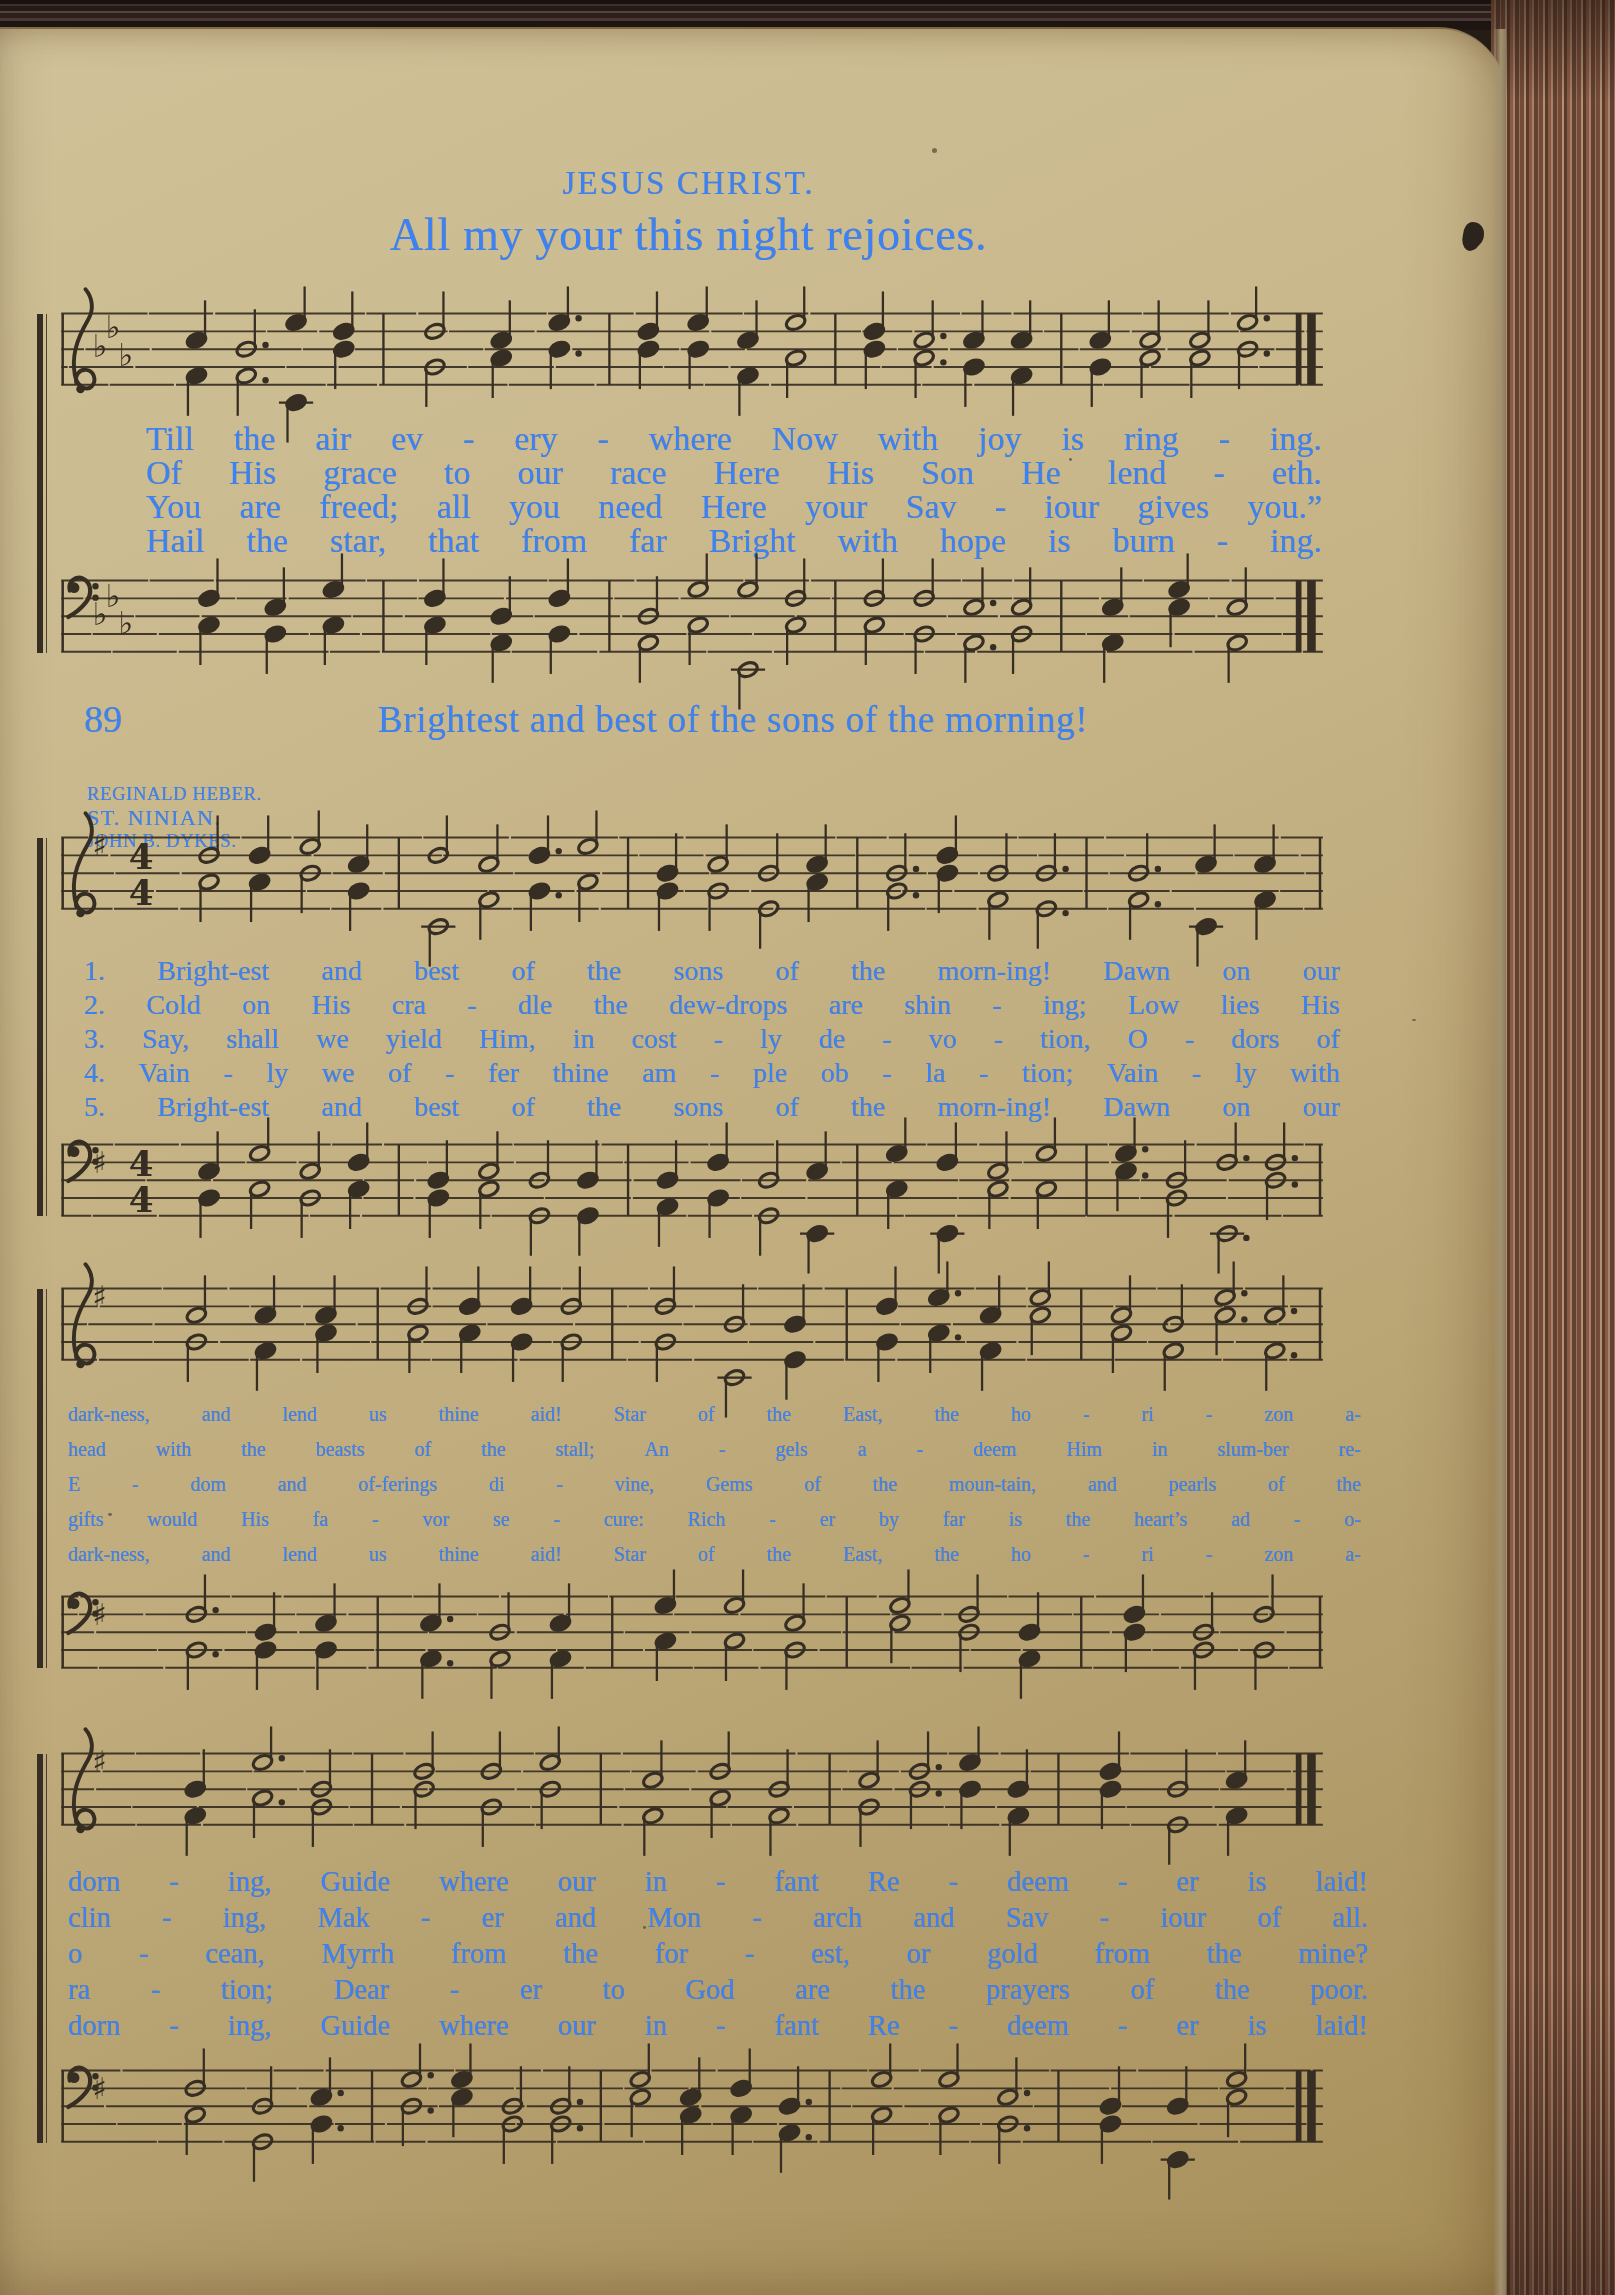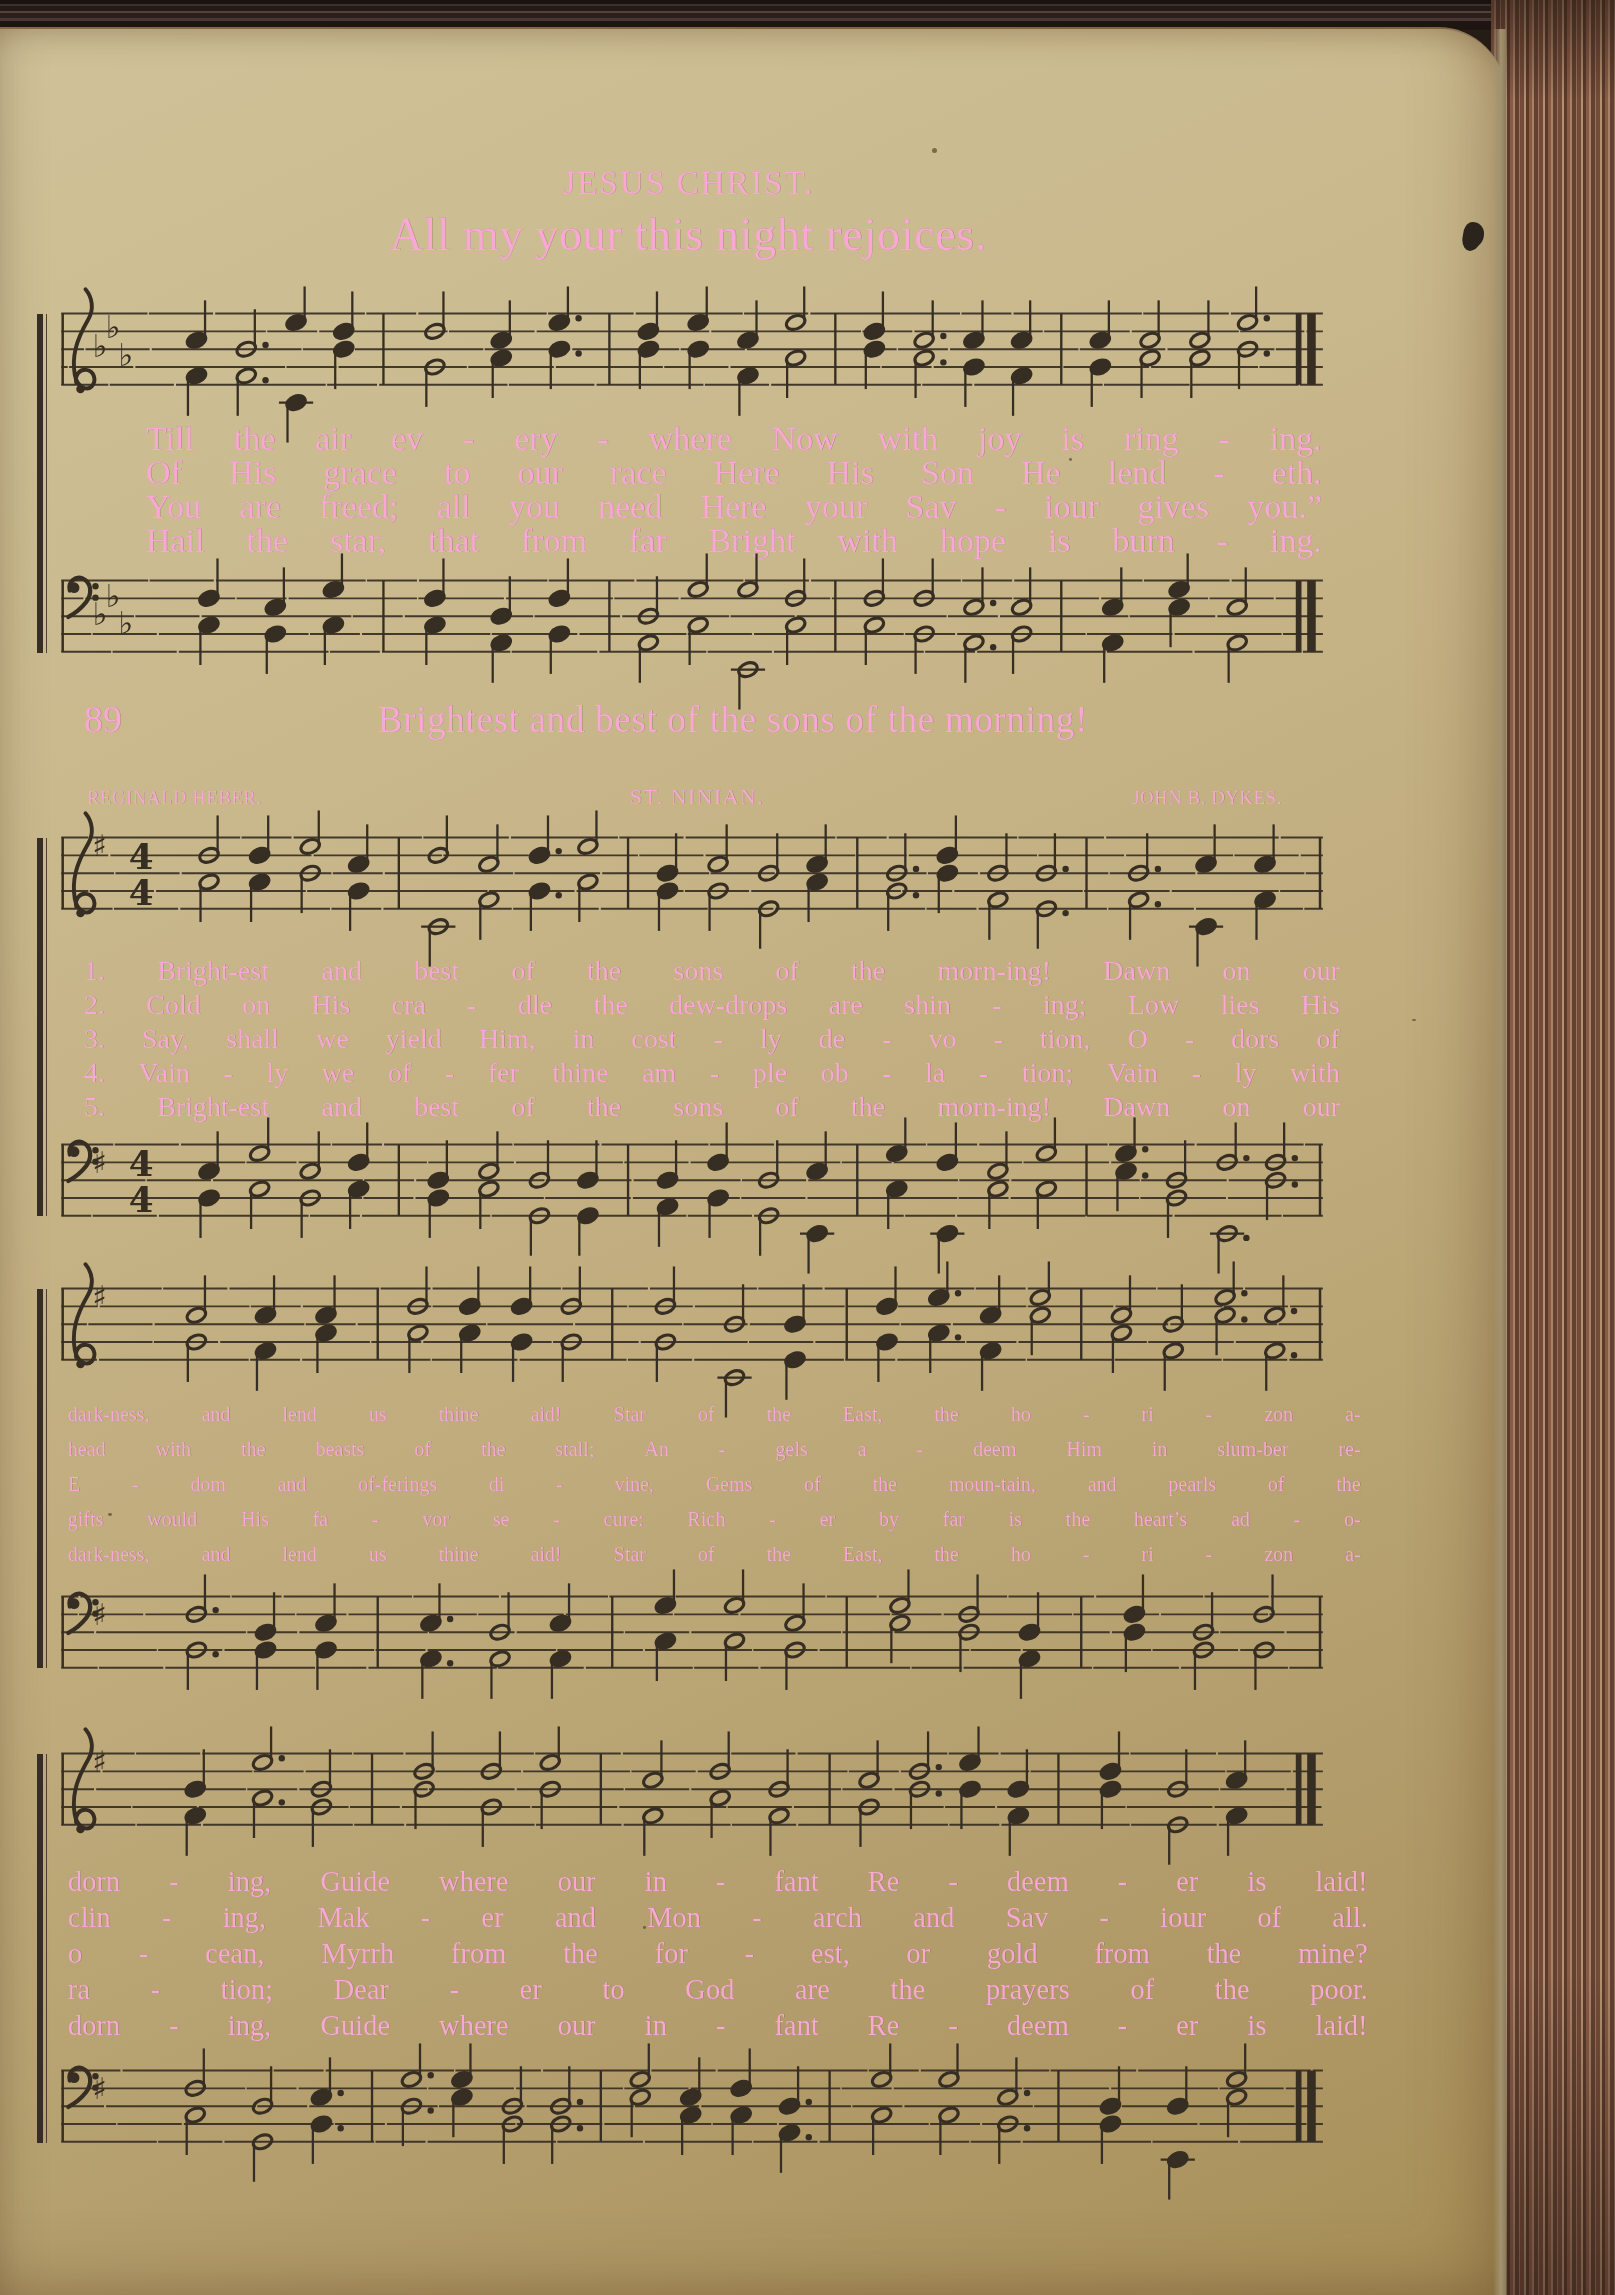--- a/index.html
+++ b/index.html
@@ -18,33 +18,33 @@
   .paper{position:absolute;left:0;top:27px;width:1506px;height:2268px;
     border-top-right-radius:68px;
     border-top:2.1px solid rgba(92,62,40,.55);
     background:linear-gradient(155deg,#d0c198 0%,#c9b88c 30%,#c0ac7d 55%,#b39d6c 78%,#a78f58 100%);
     box-shadow:inset 26px 0 50px -28.5px rgba(70,45,22,.28),
                inset -50px -36px 78px -36px rgba(88,56,24,.42),
                inset 0 21.4px 36px -21.4px rgba(90,60,30,.35);}
   .paper::after{content:"";position:absolute;right:0;top:0;width:13px;height:100%;
     background:linear-gradient(90deg,rgba(0,0,0,0),#a2926f 60%,#8d7c5c);}
 
-  .ink{color:#f9a8d4;text-shadow:0.4px 0.4px 0.5px rgba(55,46,35,.35);font-family:Liberation Serif, serif;}
+  .ink{color:#3b82f6;text-shadow:0.4px 0.4px 0.5px rgba(55,46,35,.35);font-family:Liberation Serif, serif;}
 
   .section-header{position:absolute;left:47px;top:165px;width:1283px;text-align:center;
     font-size:33px;letter-spacing:2.1px;}
   .main-title{position:absolute;left:47px;top:208px;width:1283px;text-align:center;
     font-size:46px;letter-spacing:0.7px;}
 
   .h89-row{position:absolute;left:84px;top:697px;width:1260px;display:flex;align-items:baseline;}
   .h89-number{font-size:38px;}
   .h89-title{flex:1;text-align:center;font-size:37px;letter-spacing:0.7px;}
 
   .authors-row{position:absolute;left:87px;top:784px;width:1195px;display:flex;
-    justify-content:space-between;align-items:baseline;}
+    justify-content:space-between;align-items:baseline;flex-direction:column;}
   .author-small{font-size:18.5px;letter-spacing:0.7px;}
   .tune-name{font-size:22px;letter-spacing:1.4px;}
 
   .lyrics-block{position:absolute;}
   .lyrics-1{left:146px;top:422px;width:1176px;font-size:34px;line-height:34px;}
   .lyrics-verses{left:84px;top:954px;width:1256px;font-size:28px;line-height:34px;}
   .lyrics-mid{left:68px;top:1397px;width:1293px;font-size:20px;line-height:35px;}
   .lyrics-final{left:68px;top:1864px;width:1300px;font-size:28.5px;line-height:36px;}
   .lyric-line{display:flex;justify-content:space-between;white-space:nowrap;}
 

